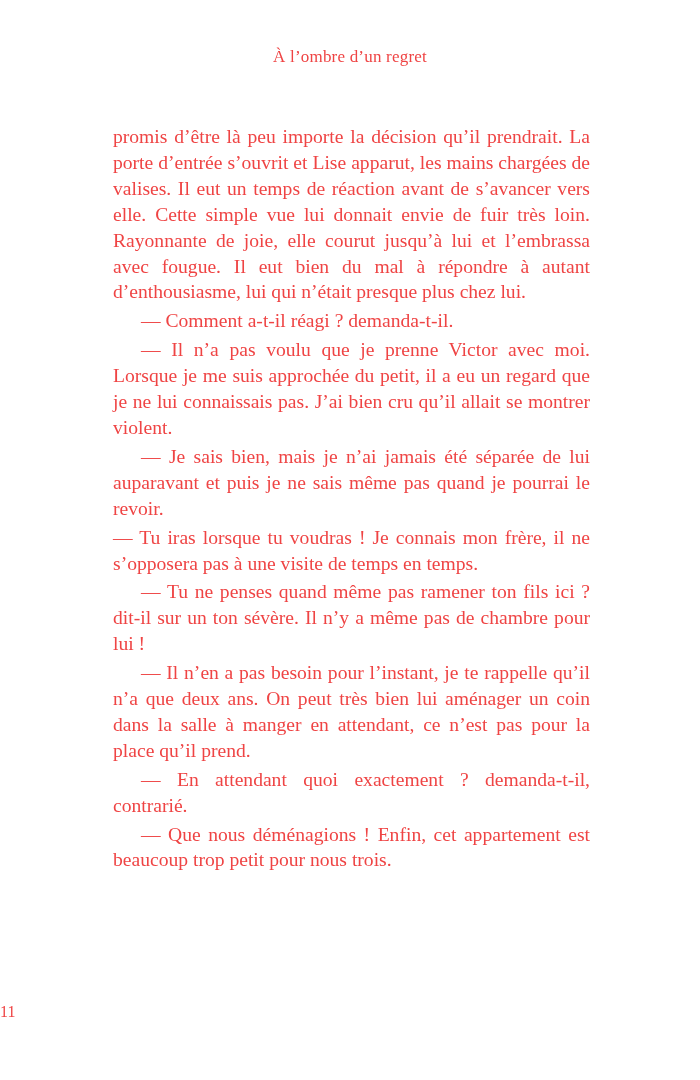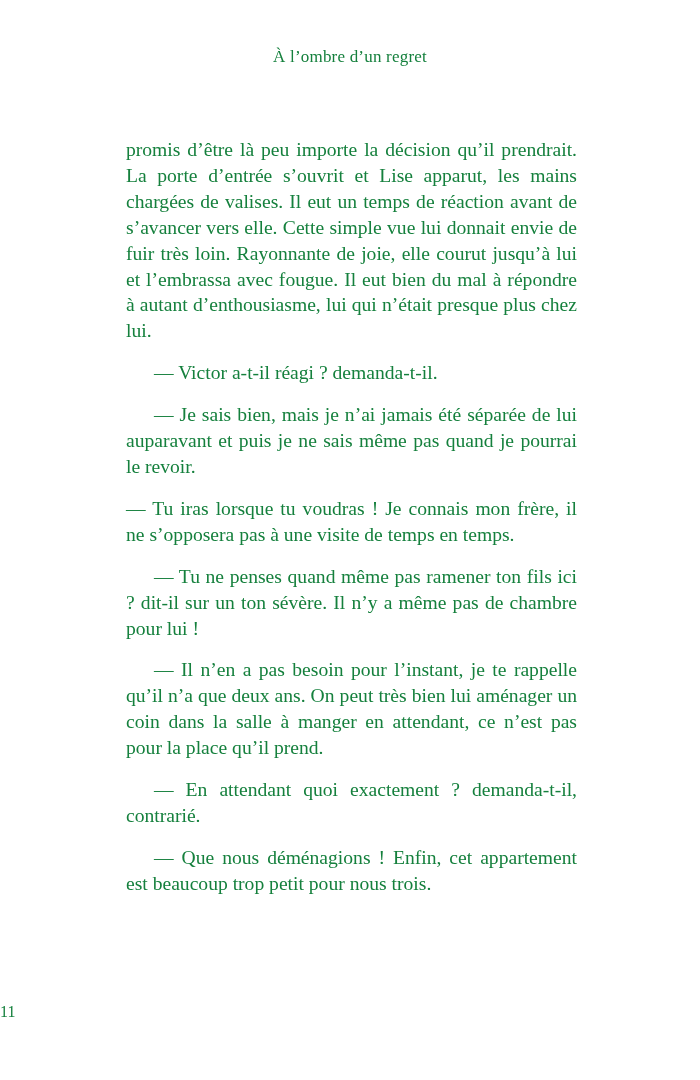--- a/index.html
+++ b/index.html
@@ -6,21 +6,21 @@
     margin: 0;
     padding: 0;
     background: #ffffff;
   }
   .page {
     position: relative;
     width: 700px;
     height: 1080px;
     background: #ffffff;
     font-family: "Liberation Serif", "DejaVu Serif", serif;
-    color: #15803d;
+    color: #ef4444;
     overflow: hidden;
   }
   .running-head {
     position: absolute;
     top: 47px;
     left: 0;
     width: 700px;
     text-align: center;
     font-size: 17px;
     letter-spacing: 0.2px;
@@ -29,21 +29,21 @@
     position: absolute;
     top: 121px;
     left: 110px;
     width: 483px;
     font-size: 19.6px;
     line-height: 25.9px;
     text-align: justify;
     text-justify: inter-word;
   }
   .text-block p {
-    margin: 16px;
+    margin: 3px;
     padding: 0;
     text-indent: 28px;
   }
   .text-block p.no-indent {
     text-indent: 0;
   }
   .folio {
     position: absolute;
     top: 1003px;
     left: 0;
@@ -54,21 +54,22 @@
 </style>
 </head>
 <body>
 
 <div class="page">
 
   <div class="running-head">À l’ombre d’un regret</div>
 
   <div class="text-block">
     <p class="no-indent">promis d’être là peu importe la décision qu’il prendrait. La porte d’entrée s’ouvrit et Lise apparut, les mains chargées de valises. Il eut un temps de réaction avant de s’avancer vers elle. Cette simple vue lui donnait envie de fuir très loin. Rayonnante de joie, elle courut jusqu’à lui et l’embrassa avec fougue. Il eut bien du mal à répondre à autant d’enthousiasme, lui qui n’était presque plus chez lui.</p>
-    <p>— Victor a-t-il réagi ? demanda-t-il.</p>
+    <p>— Comment a-t-il réagi ? demanda-t-il.</p>
+    <p>— Il n’a pas voulu que je prenne Victor avec moi. Lorsque je me suis approchée du petit, il a eu un regard que je ne lui connaissais pas. J’ai bien cru qu’il allait se montrer violent.</p>
     <p>— Je sais bien, mais je n’ai jamais été séparée de lui auparavant et puis je ne sais même pas quand je pourrai le revoir.</p>
     <p class="no-indent">— Tu iras lorsque tu voudras ! Je connais mon frère, il ne s’opposera pas à une visite de temps en temps.</p>
     <p>— Tu ne penses quand même pas ramener ton fils ici ? dit-il sur un ton sévère. Il n’y a même pas de chambre pour lui !</p>
     <p>— Il n’en a pas besoin pour l’instant, je te rappelle qu’il n’a que deux ans. On peut très bien lui aménager un coin dans la salle à manger en attendant, ce n’est pas pour la place qu’il prend.</p>
     <p>— En attendant quoi exactement ? demanda-t-il, contrarié.</p>
     <p>— Que nous déménagions ! Enfin, cet appartement est beaucoup trop petit pour nous trois.</p>
   </div>
 
   <div class="folio">11</div>
 

